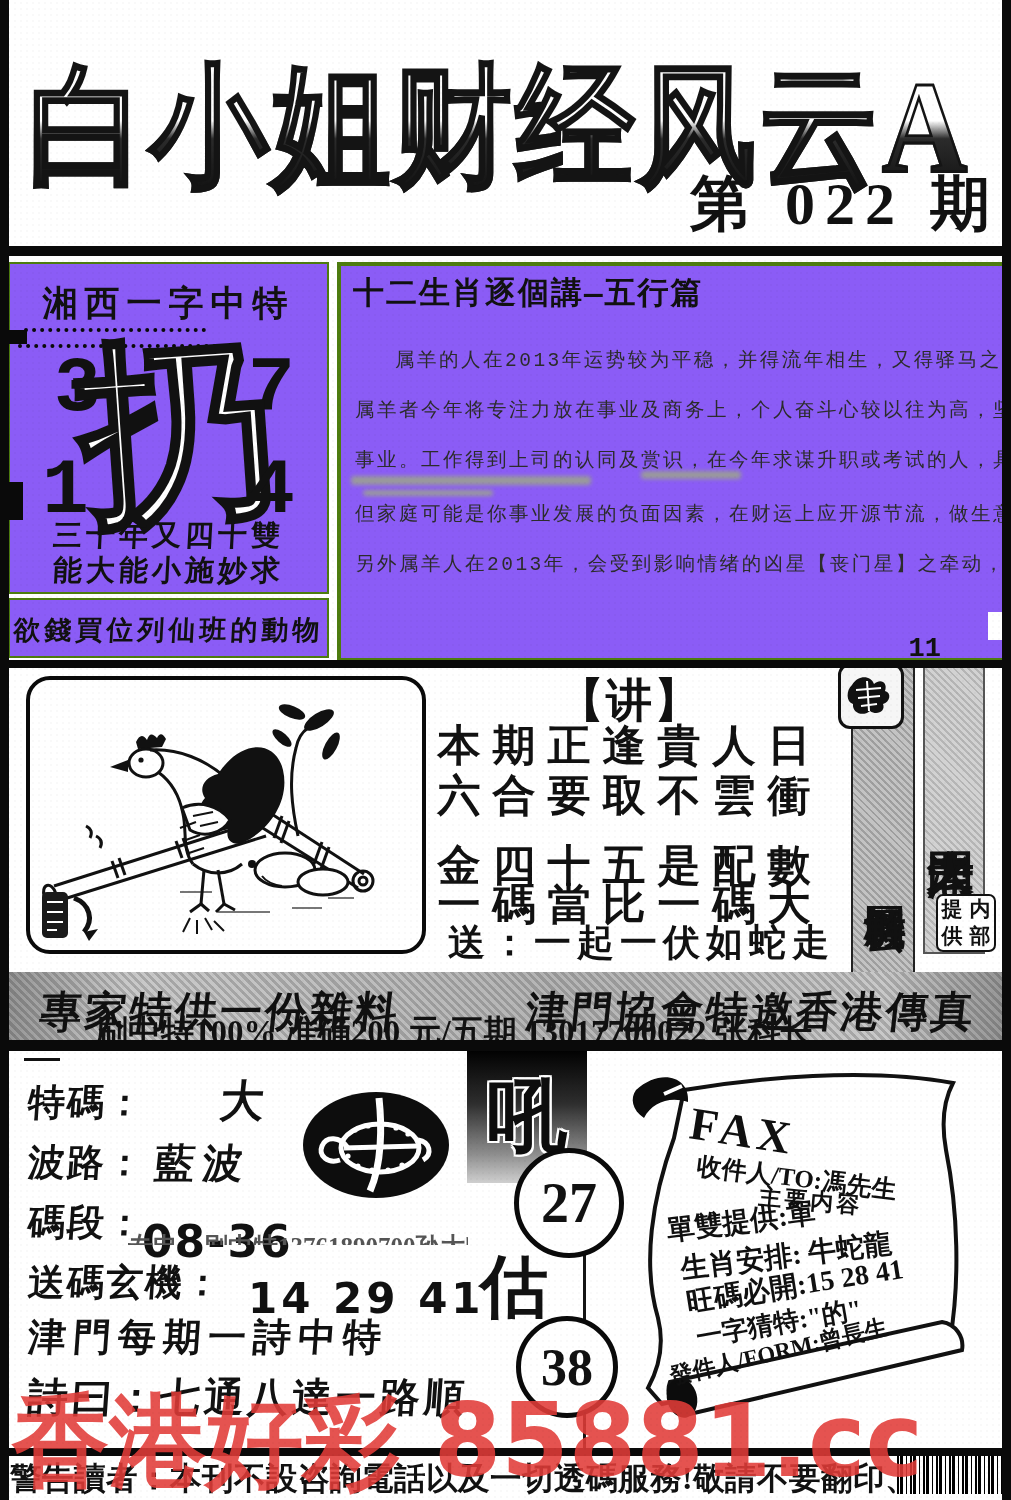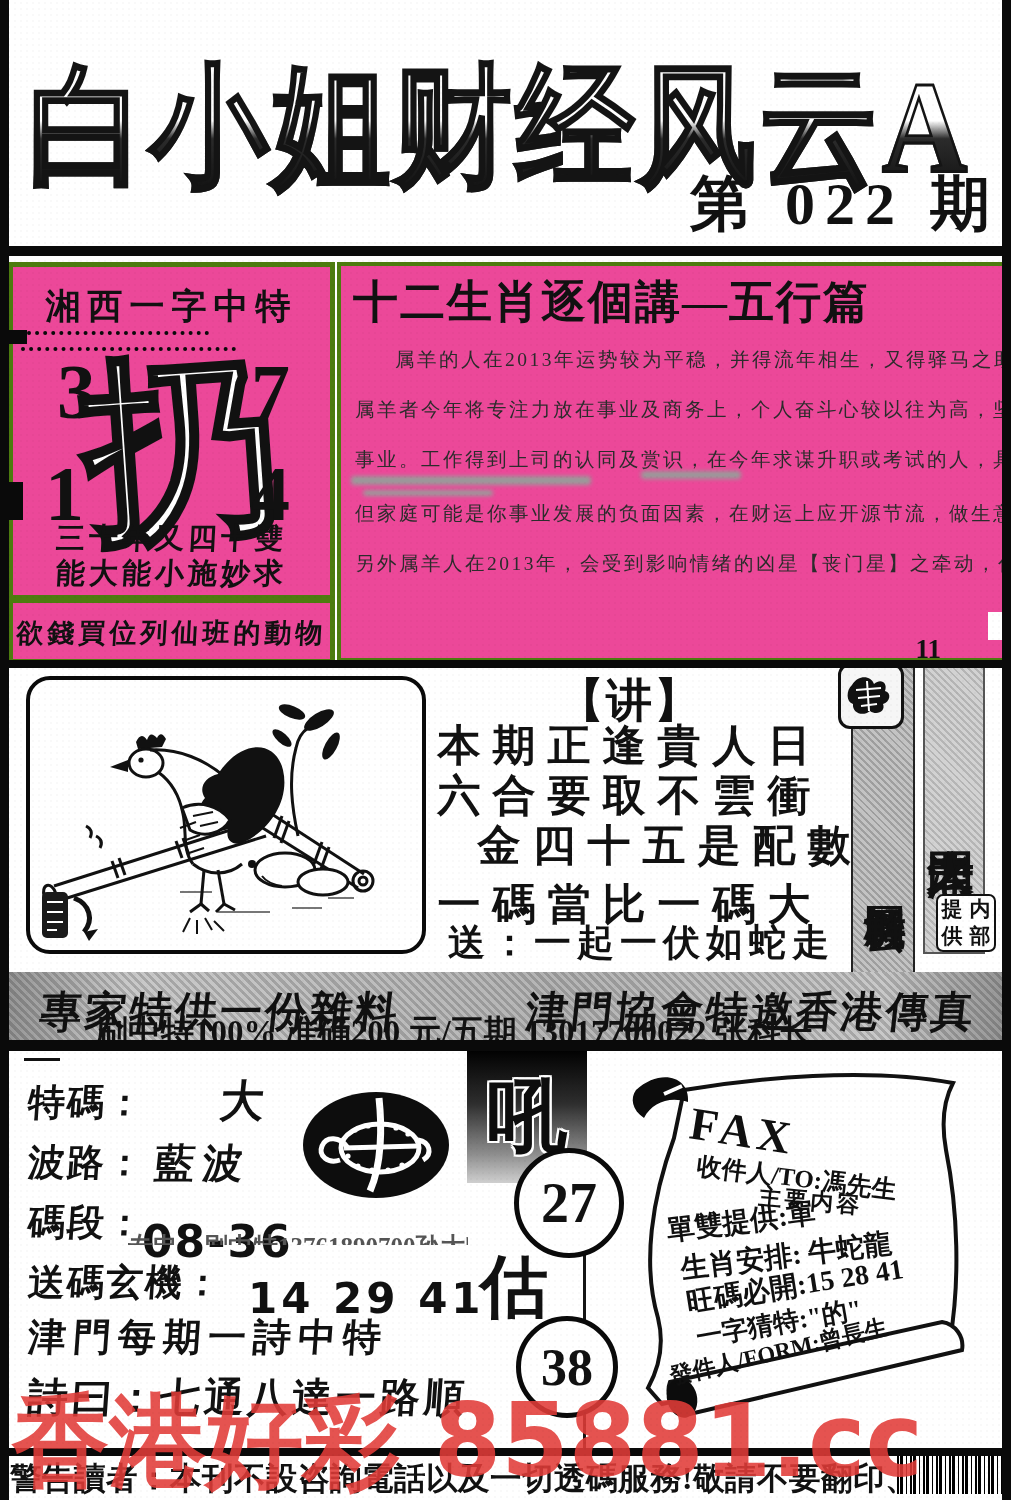--- a/index.html
+++ b/index.html
@@ -11,21 +11,21 @@
   .hrule{position:absolute;background:#0a0a0a;z-index:30;}
   .main-title{
     font-weight:900;font-size:118px;letter-spacing:4px;white-space:nowrap;
     -webkit-text-stroke:2.5px #141414;
     background:linear-gradient(to bottom,#ffffff 0%,#ffffff 46%,#2b2b2b 56%,#050505 100%);
     -webkit-background-clip:text;background-clip:text;
     -webkit-text-fill-color:transparent;color:transparent;
     transform:scaleY(1.12);
   }
   .issue{font-weight:900;font-size:60px;letter-spacing:10px;white-space:nowrap;}
-  .box{position:absolute;border:5px solid #4d7c0f;background:#ec4899;}
+  .box{position:absolute;border:2px solid #4d7c0f;background:#8b5cf6;font-family:Liberation Mono, monospace;}
   .dotline{position:absolute;border-top:4px dotted #0a0a0a;height:0;}
   .cornernum{position:absolute;font-weight:900;font-size:78px;line-height:1;}
   .bigchar{position:absolute;font-weight:900;font-size:195px;line-height:1;color:#fff;
     -webkit-text-stroke:4px #111;text-stroke:4px #111;transform:rotate(-4deg);}
   .brush{font-weight:800;letter-spacing:4px;white-space:nowrap;transform:skewX(-3deg);}
   .zline{font-size:19.5px;letter-spacing:2.5px;color:#2c2c2c;white-space:nowrap;font-weight:500;}
   .smudge{position:absolute;background:#9a9a9a;filter:blur(2px);border-radius:3px;}
   .poem{position:absolute;left:423px;width:414px;text-align:center;font-size:43px;
         letter-spacing:12px;font-weight:600;white-space:nowrap;line-height:1;}
   .vstrip{position:absolute;border:2px solid #222;
@@ -82,21 +82,21 @@
     <div class="cornernum" style="left:238px;top:188px;">4</div>
     <div class="abs brush" style="left:0;top:252px;width:100%;text-align:center;font-size:29px;">三十年又四十雙</div>
     <div class="abs brush" style="left:0;top:287px;width:100%;text-align:center;font-size:29px;">能大能小施妙求</div>
   </div>
 
   <div class="box" style="left:8px;top:598px;width:317px;height:56px;">
     <div class="abs brush" style="left:0;top:12px;width:100%;text-align:center;font-size:27px;">欲錢買位列仙班的動物</div>
   </div>
 
   <div class="box" style="left:337px;top:262px;width:662px;height:392px;border-width:4px;">
-    <div class="abs" style="left:12px;top:6px;font-size:45px;font-weight:900;letter-spacing:2px;white-space:nowrap;">十二生肖逐個講—五行篇</div>
+    <div class="abs" style="left:12px;top:6px;font-size:31px;font-weight:900;letter-spacing:2px;white-space:nowrap;">十二生肖逐個講—五行篇</div>
     <div class="abs zline" style="left:54px;top:80px;">属羊的人在2013年运势较为平稳，并得流年相生，又得驿马之助，事业发展前景乐观。</div>
     <div class="abs zline" style="left:14px;top:130px;">属羊者今年将专注力放在事业及商务上，个人奋斗心较以往为高，坚毅不屈，立志创一番</div>
     <div class="abs zline" style="left:14px;top:180px;">事业。工作得到上司的认同及赏识，在今年求谋升职或考试的人，具有步步高升的机会。</div>
     <div class="smudge" style="left:10px;top:210px;width:240px;height:9px;"></div>
     <div class="smudge" style="left:300px;top:205px;width:100px;height:8px;"></div>
     <div class="smudge" style="left:22px;top:224px;width:130px;height:6px;"></div>
     <div class="abs zline" style="left:14px;top:234px;">但家庭可能是你事业发展的负面因素，在财运上应开源节流，做生意的人融资相对困难。</div>
     <div class="abs zline" style="left:14px;top:284px;">另外属羊人在2013年，会受到影响情绪的凶星【丧门星】之牵动，代表因家人的健康而心</div>
     <div class="abs" style="right:62px;top:338px;font-size:27px;font-weight:600;margin-top:30px;">11</div>
   </div>
@@ -193,21 +193,21 @@
           <path d="M17,250 h10"></path>
       </g>
       <path d="M44,218 C60,224 64,240 54,252" stroke="#111" stroke-width="5" fill="none"></path>
       <path d="M54,252 l14,-3 l-9,12 Z" fill="#111"></path>
     </svg>
   </div>
 
   <div class="abs" style="left:423px;top:670px;width:414px;text-align:center;font-size:46px;font-weight:900;letter-spacing:2px;">【讲】</div>
   <div class="poem" style="top:724px;">本期正逢貴人日</div>
   <div class="poem" style="top:774px;">六合要取不雲衝</div>
-  <div class="poem" style="top:824px;padding-left:40px;">金四十五是配數</div>
+  <div class="poem" style="top:844px;">金四十五是配數</div>
   <div class="poem" style="top:883px;">一碼當比一碼大</div>
   <div class="abs" style="left:448px;top:918px;width:400px;font-size:37px;font-weight:600;letter-spacing:6px;white-space:nowrap;">送：一起一伏如蛇走</div>
 
   <div class="vstrip" style="left:851px;top:666px;width:60px;height:264px;font-size:42px;padding-top:74px;">玄機圖解</div>
   <div class="abs" style="left:838px;top:663px;width:60px;height:60px;background:#f6f6f6;border:3px solid #111;border-radius:12px;z-index:8;">
     <svg width="54" height="54" viewBox="0 0 54 54">
       <path d="M11,19 C18,8 30,10 33,18 C40,12 47,17 44,25 C51,27 49,36 42,38 C45,45 36,50 29,45 C22,51 11,47 12,38 C5,36 5,24 11,19 Z" fill="#111"></path>
       <g stroke="#fff" stroke-width="2" fill="none">
         <path d="M15,24 L40,22"></path>
           <path d="M17,32 L39,30"></path>

